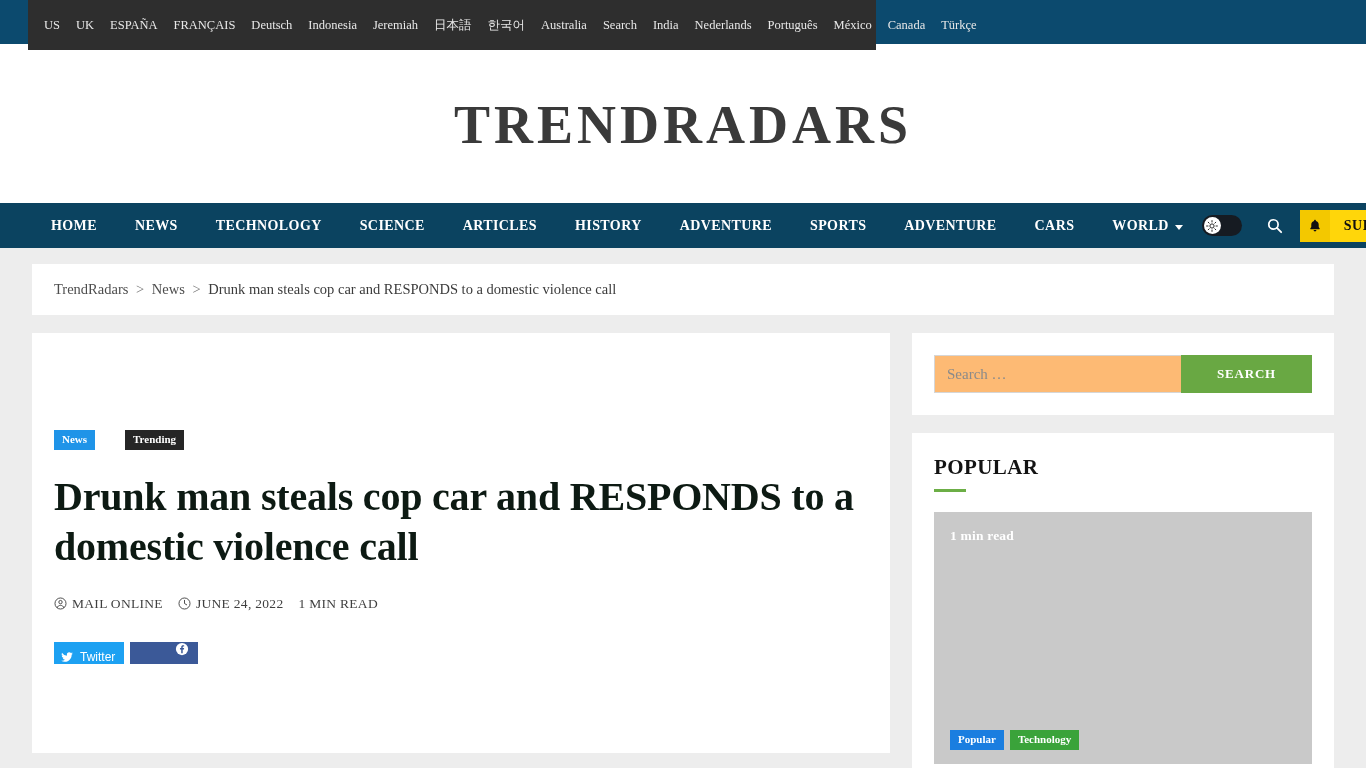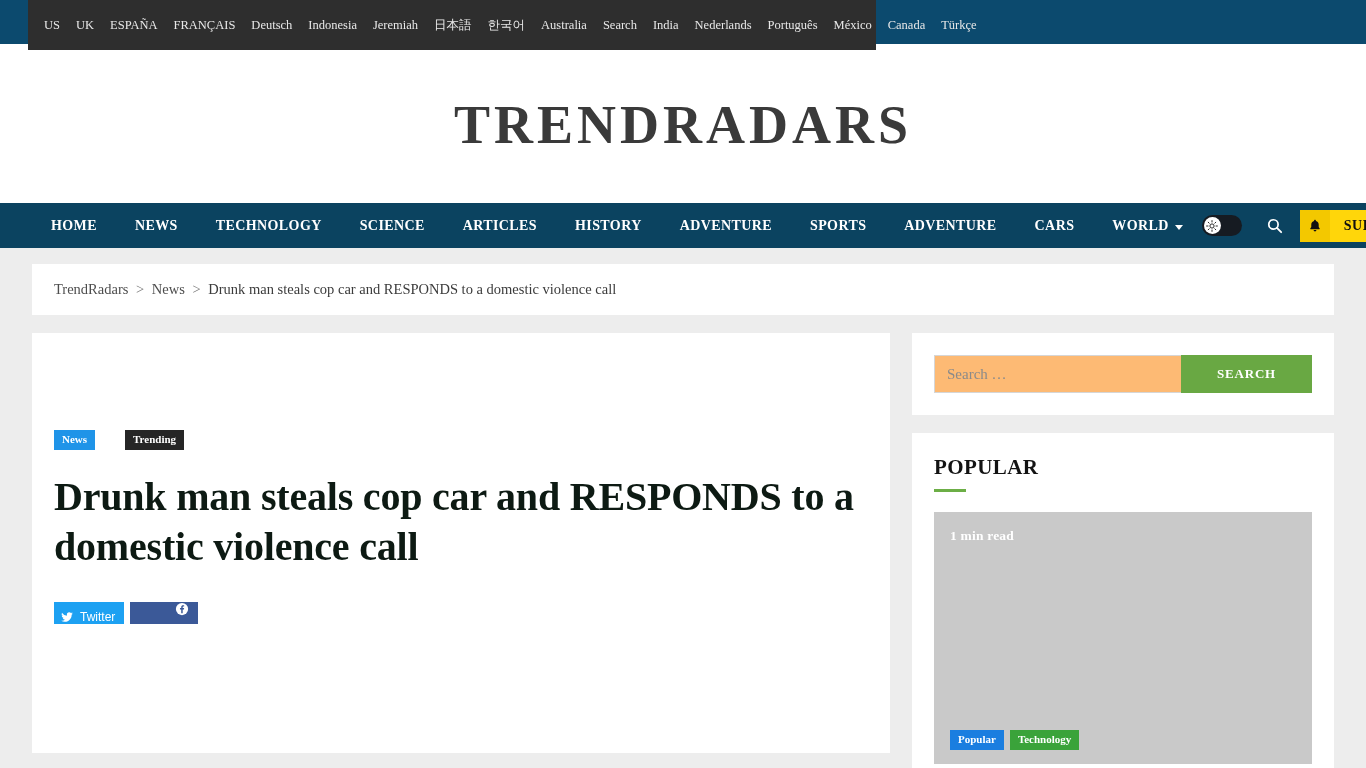--- a/index.html
+++ b/index.html
@@ -440,20 +440,38 @@
 
     <div class="main-col">
 
       <div class="tags">
         <span class="tag tag-news">News</span>
         <span class="tag tag-trending">Trending</span>
       </div>
 
       <h2 class="article-title">Drunk man steals cop car and RESPONDS to a domestic violence call</h2>
 
+      <div class="meta">
+        <span class="meta-item">
+          <svg width="13" height="13" viewBox="0 0 24 24">
+            <circle cx="12" cy="12" r="10.2" fill="none" stroke="#3f3f3f" stroke-width="1.7"></circle>
+            <circle cx="12" cy="9.4" r="3.1" fill="none" stroke="#3f3f3f" stroke-width="1.7"></circle>
+            <path d="M5.6 20.2c1-3.1 3.4-4.8 6.4-4.8s5.4 1.7 6.4 4.8" fill="none" stroke="#3f3f3f" stroke-width="1.7"></path>
+          </svg>
+          <span>MAIL ONLINE</span>
+        </span>
+        <span class="meta-item">
+          <svg width="13" height="13" viewBox="0 0 24 24">
+            <circle cx="12" cy="12" r="10.2" fill="none" stroke="#3f3f3f" stroke-width="1.7"></circle>
+            <path d="M12 6.2V12l4 2.4" fill="none" stroke="#3f3f3f" stroke-width="1.7" stroke-linecap="round"></path>
+          </svg>
+          <span>JUNE 24, 2022</span>
+        </span>
+        <span class="meta-plain">1 MIN READ</span>
+      </div>
 
       <div class="socials">
         <span class="social social-tw">
           <span class="social-ico">
             <svg width="14" height="14" viewBox="0 0 24 24">
               <path fill="#ffffff" d="M22 5.9c-.74.33-1.53.55-2.36.65a4.1 4.1 0 0 0 1.8-2.27c-.8.47-1.68.81-2.61 1A4.1 4.1 0 0 0 11.8 9.0c0 .32.03.63.1.93A11.65 11.65 0 0 1 3.4 4.6a4.1 4.1 0 0 0 1.27 5.48 4.07 4.07 0 0 1-1.86-.51v.05a4.1 4.1 0 0 0 3.29 4.02c-.45.12-.93.15-1.4.06a4.11 4.11 0 0 0 3.83 2.85A8.24 8.24 0 0 1 2 18.3a11.62 11.62 0 0 0 6.29 1.84c7.55 0 11.68-6.25 11.68-11.67l-.01-.53A8.3 8.3 0 0 0 22 5.9z"></path>
             </svg>
           </span>
           <span>Twitter</span>
         </span>

